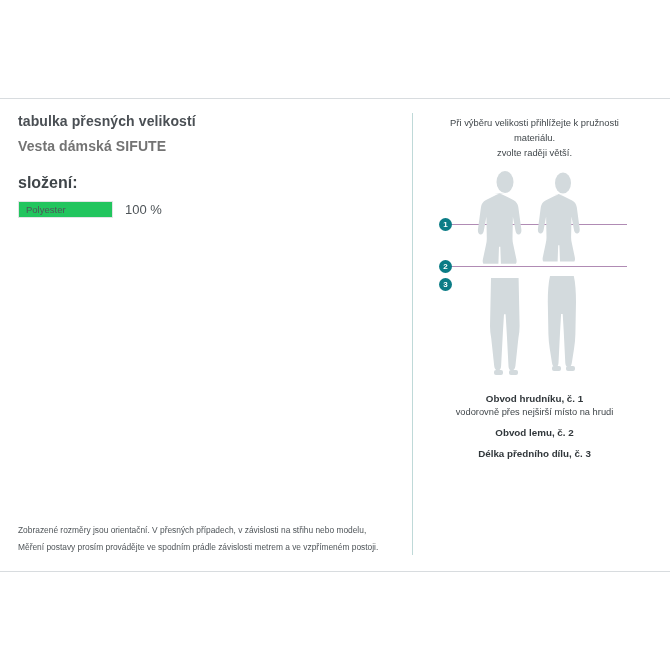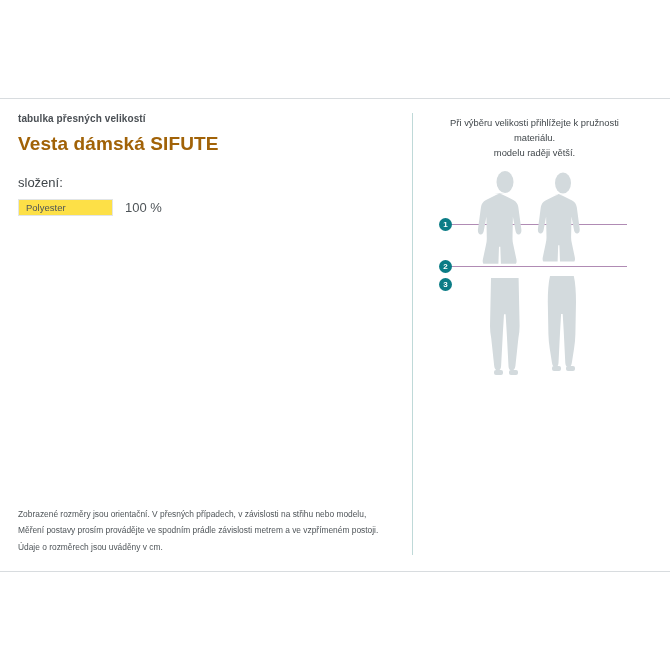--- a/index.html
+++ b/index.html
@@ -48,48 +48,48 @@
     height: auto;
   }
   .right-col {
     position: relative;
     flex: 1;
     height: 100%;
     padding: 14px 28px 0 14px;
   }
 
   .kicker {
-    font-size: 10px;
+    font-size: 14px;
     color: #4a4f54;
     font-weight: bold;
     letter-spacing: 0.1px;
     margin: 0 0 9px 0;
   }
   .title {
-    font-size: 19px;
-    color: #a16207;
+    font-size: 14px;
+    color: #737373;
     font-weight: bold;
     margin: 0 0 20px 0;
     letter-spacing: 0.1px;
   }
   .composition-label {
-    font-size: 13px;
+    font-size: 16px;
     color: #3f4549;
-    font-weight: normal;
+    font-weight: bold;
     margin: 14px 0 9px 0;
   }
   .comp-row {
     display: flex;
     align-items: center;
     gap: 12px;
   }
   .comp-name {
     width: 95px;
     height: 17px;
-    background: #fde047;
+    background: #22c55e;
     border: 1px solid #e2e5e6;
     font-size: 9.5px;
     color: #4e5458;
     display: flex;
     align-items: center;
     padding-left: 7px;
   }
   .comp-value {
     font-size: 13px;
     color: #4e5458;
@@ -178,30 +178,29 @@
         <p class="composition-label">složení:</p>
 
         <div class="comp-row">
           <div class="comp-name">Polyester</div>
           <div class="comp-value">100 %</div>
         </div>
 
         <div class="footnote">
           <div>Zobrazené rozměry jsou orientační. V přesných případech, v závislosti na střihu nebo modelu,</div>
           <div>Měření postavy prosím provádějte ve spodním prádle závislosti metrem a ve vzpřímeném postoji.</div>
-          <div>Údaje o rozměrech jsou uváděny v cm.</div>
         </div>
       </div>
 
       <div class="divider"></div>
 
       <div class="right-col">
         <div class="intro">
           <div>Při výběru velikosti přihlížejte k pružnosti materiálu.</div>
-          <div>modelu raději větší.</div>
+          <div>zvolte raději větší.</div>
         </div>
 
         <div class="figure-wrap">
 
           <div class="meas-line" style="left:24px; top:56px; width:176px;"></div>
           <div class="meas-line" style="left:24px; top:98px; width:176px;"></div>
 
           <div class="badge" style="left:12px; top:50px;">1</div>
           <div class="badge" style="left:12px; top:92px;">2</div>
           <div class="badge" style="left:12px; top:110px;">3</div>
@@ -221,17 +220,23 @@
                 <ellipse cx="98" cy="15" rx="8" ry="10.5"></ellipse>
                 <path d="M98 26 c-3.5 0 -6.5 1 -8.5 2 l-9 4.6 c-2.8 1.4 -4.2 3.8 -4.7 6.7 l-2.8 21 c-0.4 2.9 0.3 4.8 2.1 5.2 c1.8 0.4 3 -1 3.5 -3.5 l2.5 -13.4 l0.4 21 c0 2 -0.3 3.9 -0.8 5.8 l-2.8 13.4 c-0.5 2.3 -0.4 3.9 0.4 4.8 h14.3 l0.6 -16.3 h1.2 l0.6 16.3 h14.3 c0.8 -0.9 0.9 -2.5 0.4 -4.8 l-2.8 -13.4 c-0.5 -1.9 -0.8 -3.8 -0.8 -5.8 l0.4 -21 l2.5 13.4 c0.5 2.5 1.7 3.9 3.5 3.5 c1.8 -0.4 2.5 -2.3 2.1 -5.2 l-2.8 -21 c-0.5 -2.9 -1.9 -5.3 -4.7 -6.7 l-9 -4.6 c-2 -1 -5 -2 -8.5 -2 z"></path>
                 <path d="M85 108 c-1.6 7 -2.2 16 -2.2 26 l0.6 32 c0.1 5 0.6 10 1.4 15 l2.2 14 c0.4 2.7 1.5 4 3.4 4 c1.9 0 2.9 -1.3 3.1 -4 l1.6 -32 l1 -17 h1.6 l1 17 l1.6 32 c0.2 2.7 1.2 4 3.1 4 c1.9 0 3 -1.3 3.4 -4 l2.2 -14 c0.8 -5 1.3 -10 1.4 -15 l0.6 -32 c0 -10 -0.6 -19 -2.2 -26 z"></path>
                 <rect x="87" y="198" width="9" height="5" rx="2"></rect>
                 <rect x="101" y="198" width="9" height="5" rx="2"></rect>
               </g>
             </svg>
           </div>
         </div>
 
+        <div class="legend">
+          <div class="lg-strong">Obvod hrudníku, č. 1</div>
+          <div class="lg-sub">vodorovně přes nejširší místo na hrudi</div>
+          <div class="lg-strong">Obvod lemu, č. 2</div>
+          <div class="lg-strong">Délka předního dílu, č. 3</div>
+        </div>
       </div>
 
     </div>
   </div>
 </div>
 
 </body></html>

